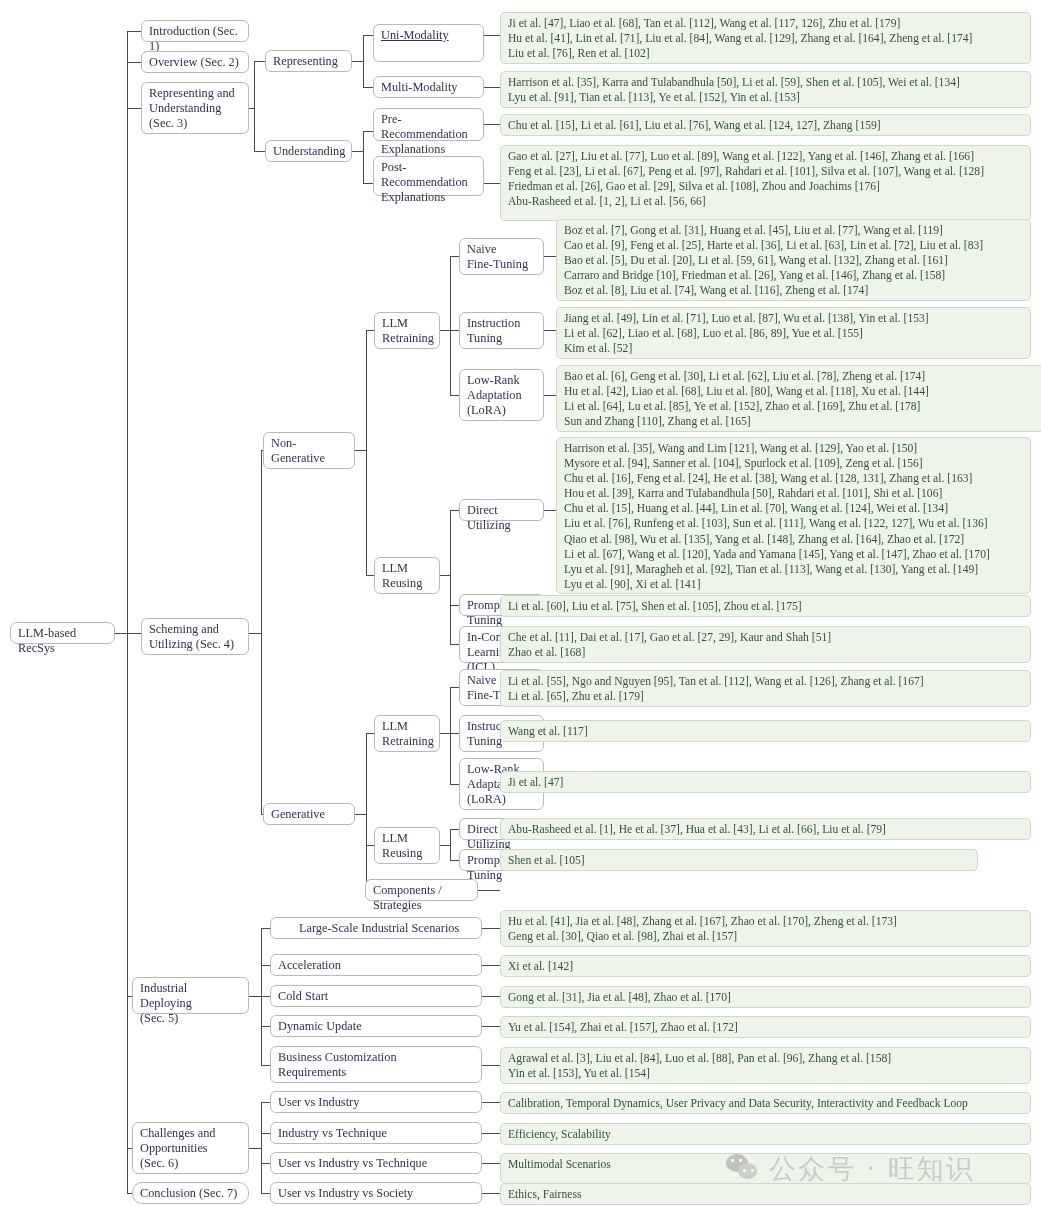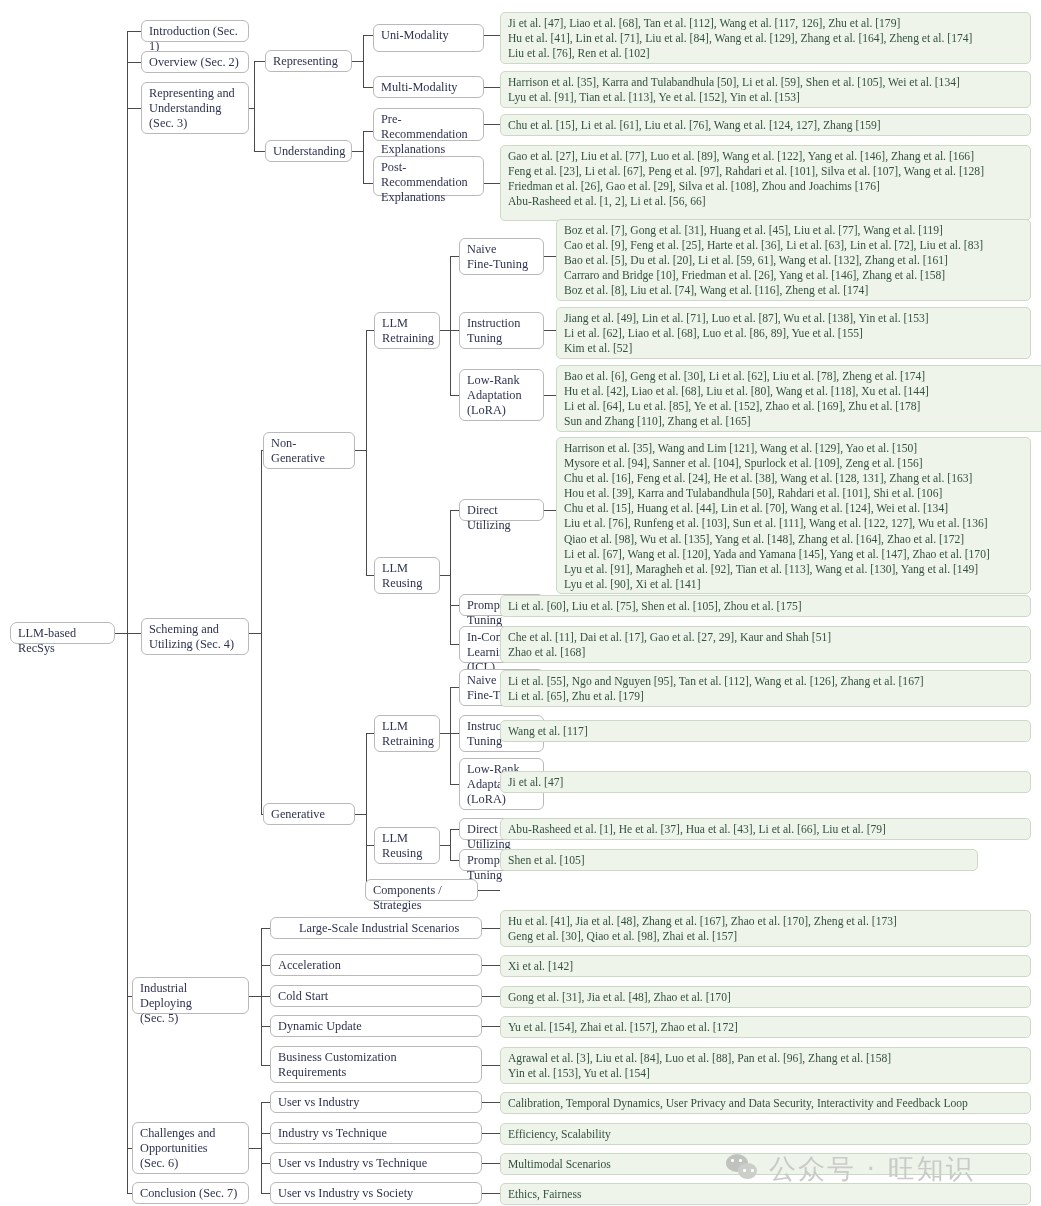--- a/index.html
+++ b/index.html
@@ -208,26 +208,26 @@
   <div class="node" style="left:141px;top:82px;width:108px;height:52px;">Representing and
 Understanding
 (Sec. 3)</div>
   <div class="node" style="left:141px;top:618px;width:108px;height:37px;">Scheming and
 Utilizing (Sec. 4)</div>
   <div class="node" style="left:132px;top:977px;width:117px;height:37px;">Industrial Deploying
 (Sec. 5)</div>
   <div class="node" style="left:132px;top:1122px;width:117px;height:52px;">Challenges and
 Opportunities
 (Sec. 6)</div>
-  <div class="node" style="left:132px;top:1182px;width:117px;height:22px;">Conclusion (Sec. 7)</div>
+  <div class="node" style="left:132px;top:1182px;width:117px;height:22px;border-radius:10px;">Conclusion (Sec. 7)</div>
 
   <div class="node" style="left:265px;top:50px;width:87px;height:22px;">Representing</div>
   <div class="node" style="left:265px;top:140px;width:87px;height:22px;">Understanding</div>
 
-  <div class="node" style="left:373px;top:24px;width:111px;height:28px;">Uni-Modality</div>
+  <div class="node" style="left:373px;top:24px;width:111px;height:38px;text-decoration:underline;">Uni-Modality</div>
   <div class="node" style="left:373px;top:76px;width:111px;height:22px;">Multi-Modality</div>
   <div class="node" style="left:373px;top:108px;width:111px;height:33px;">Pre-Recommendation
 Explanations</div>
   <div class="node" style="left:373px;top:156px;width:111px;height:40px;">Post-Recommendation
 Explanations</div>
 
   <div class="node" style="left:263px;top:432px;width:92px;height:37px;">Non-
 Generative</div>
   <div class="node" style="left:263px;top:803px;width:92px;height:22px;">Generative</div>
 
@@ -323,21 +323,21 @@
   <div class="ref" style="left:500px;top:910px;width:531px;height:37px;">Hu et al. [41], Jia et al. [48], Zhang et al. [167], Zhao et al. [170], Zheng et al. [173]
 Geng et al. [30], Qiao et al. [98], Zhai et al. [157]</div>
   <div class="ref" style="left:500px;top:955px;width:531px;height:22px;">Xi et al. [142]</div>
   <div class="ref" style="left:500px;top:986px;width:531px;height:22px;">Gong et al. [31], Jia et al. [48], Zhao et al. [170]</div>
   <div class="ref" style="left:500px;top:1016px;width:531px;height:22px;">Yu et al. [154], Zhai et al. [157], Zhao et al. [172]</div>
   <div class="ref" style="left:500px;top:1047px;width:531px;height:37px;">Agrawal et al. [3], Liu et al. [84], Luo et al. [88], Pan et al. [96], Zhang et al. [158]
 Yin et al. [153], Yu et al. [154]</div>
 
   <div class="ref" style="left:500px;top:1092px;width:531px;height:22px;">Calibration, Temporal Dynamics, User Privacy and Data Security, Interactivity and Feedback Loop</div>
   <div class="ref" style="left:500px;top:1123px;width:531px;height:22px;">Efficiency, Scalability</div>
-  <div class="ref" style="left:500px;top:1153px;width:531px;height:22px;">Multimodal Scenarios</div>
+  <div class="ref" style="left:500px;top:1153px;width:531px;height:31px;">Multimodal Scenarios</div>
   <div class="ref" style="left:500px;top:1183px;width:531px;height:22px;">Ethics, Fairness</div>
 
   <div id="watermark">
     <span class="wm-icon">
       <span class="b1"></span>
       <span class="b2"></span>
       <i style="left:5px;top:5px;"></i>
       <i style="left:13px;top:5px;"></i>
       <i style="left:17px;top:15px;"></i>
       <i style="left:25px;top:15px;"></i>

